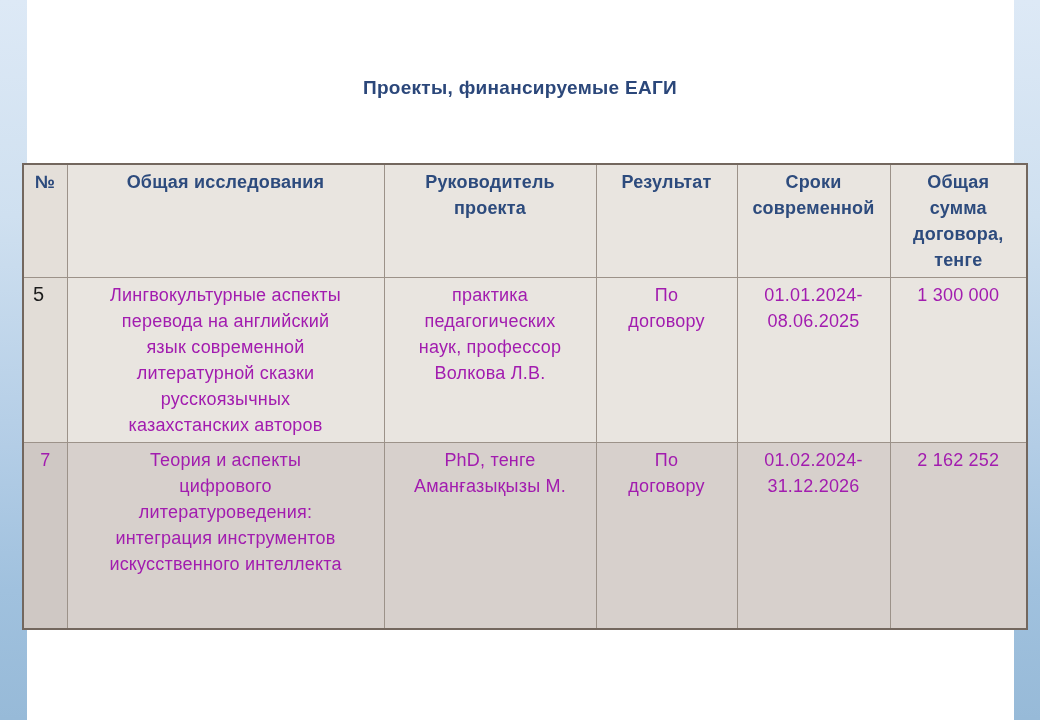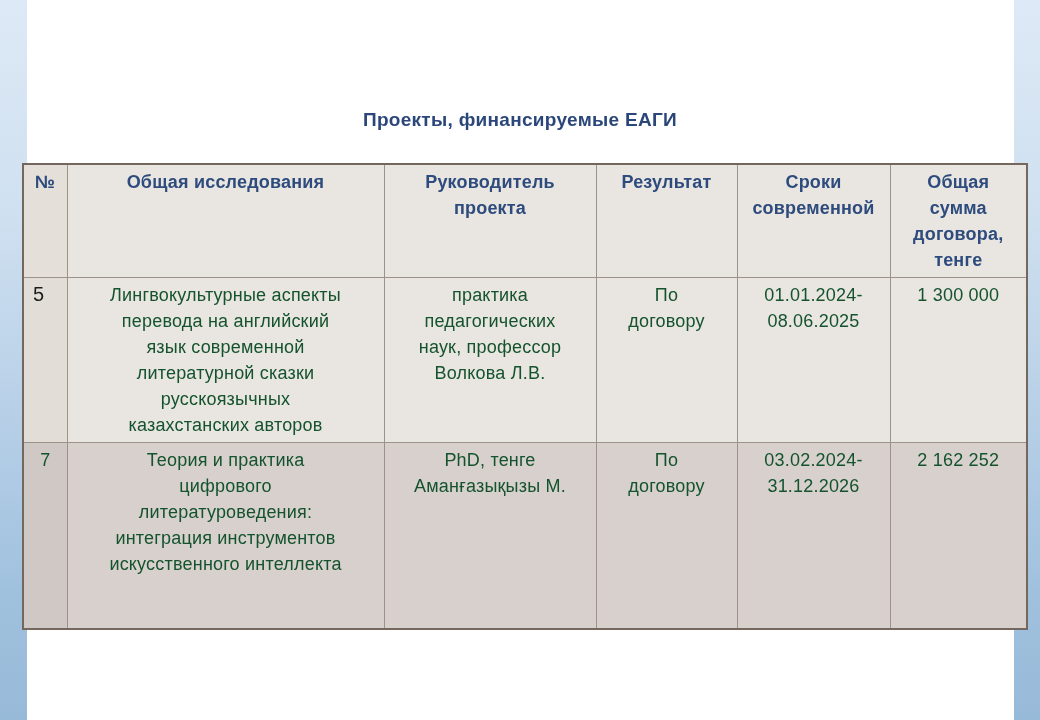--- a/index.html
+++ b/index.html
@@ -11,42 +11,42 @@
   .slide{position:absolute;inset:0;}
   .edge-strip{
     position:absolute;top:0;bottom:0;
     background:linear-gradient(180deg,#dde9f6 0%,#cfe0f0 30%,#b3cde6 62%,#a0c1de 82%,#97bad8 100%);
   }
   .edge-strip.left{left:0;width:27px;}
   .edge-strip.right{left:1014px;width:26px;}
   .title{
     position:absolute;top:77px;left:0;width:100%;
     text-align:center;font-size:19px;font-weight:bold;
-    color:#2b477a;letter-spacing:0.3px;margin-top:32px;
+    color:#2b477a;letter-spacing:0.3px;
   }
   table.projects{
     position:absolute;left:22px;top:163px;width:1004px;
     border-collapse:collapse;table-layout:fixed;
     background:#e9e5e0;
     border:2px solid #73675e;
   }
   th,td{
     border:1px solid #9c9289;
     vertical-align:top;text-align:center;
     white-space:pre-line;
     padding:4px 8px;
     overflow:hidden;
   }
   thead tr{height:110px;}
   th{
     font-size:18px;font-weight:bold;color:#2d4b7d;
     line-height:26px;letter-spacing:0.2px;
   }
   tbody td{
-    font-size:18px;color:#14532d;
+    font-size:18px;color:#a21caf;
     line-height:26px;letter-spacing:0.2px;
   }
   tr.row-a{height:164px;}
   tr.row-b{height:186px;}
   tr.row-b td{background:#d7d0cc;}
   th.first{background:#e4dfd9;}
   tr.row-a td.first{background:#e2ddd7;}
   tr.row-b td.first{background:#cfc8c4;}
   td.num-black{
     text-align:left;padding-left:9px;
@@ -101,29 +101,29 @@
 наук, профессор
 Волкова Л.В.</td>
         <td>По
 договору</td>
         <td>01.01.2024-
 08.06.2025</td>
         <td>1 300 000</td>
       </tr>
       <tr class="row-b">
         <td class="first">7</td>
-        <td>Теория и практика
+        <td>Теория и аспекты
 цифрового
 литературоведения:
 интеграция инструментов
 искусственного интеллекта</td>
         <td>PhD, тенге
 Аманғазықызы М.</td>
         <td>По
 договору</td>
-        <td>03.02.2024-
+        <td>01.02.2024-
 31.12.2026</td>
         <td>2 162 252</td>
       </tr>
     </tbody>
   </table>
 
 </div>
 
 </body></html>

